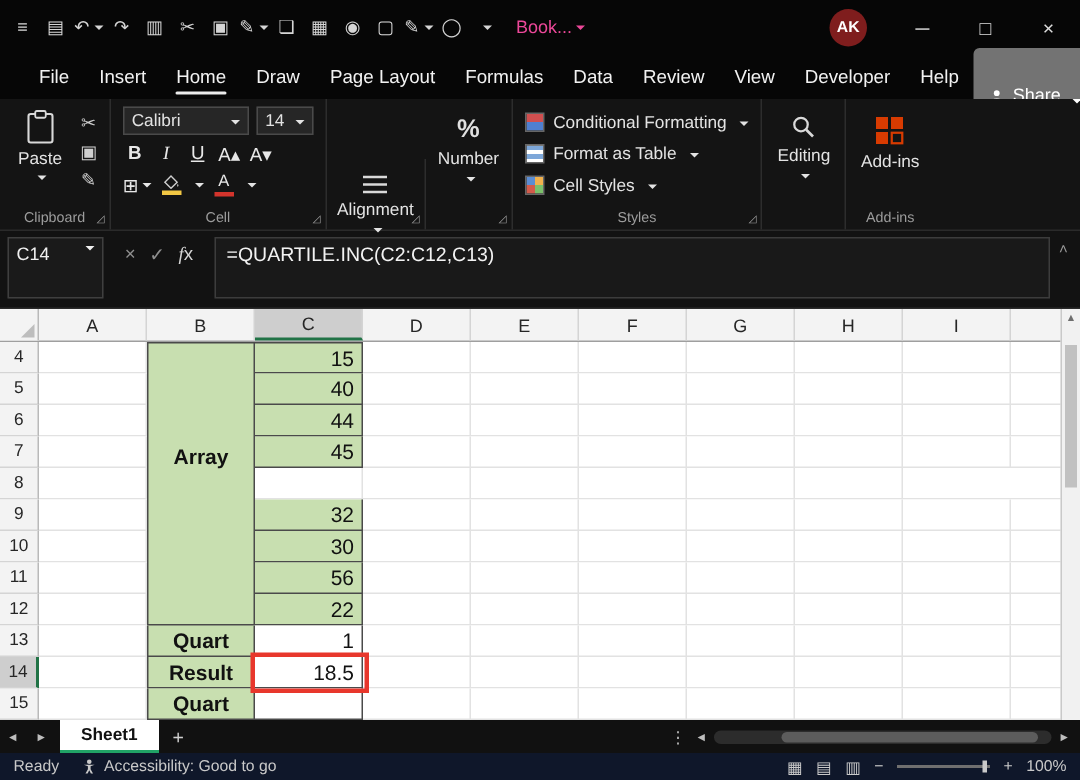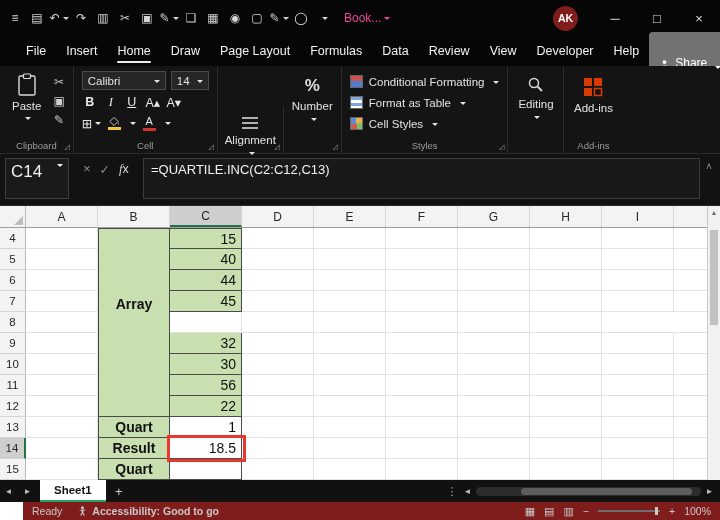--- a/index.html
+++ b/index.html
@@ -44,21 +44,21 @@
   .styles-items { display:flex; flex-direction:column; gap:2px; padding-top:1px; }
   .style-item { display:flex; align-items:center; gap:6px; height:19px; font-size:11.5px; white-space:nowrap; }
   .mini-icon { width:13px; height:13px; border:1px solid #666; flex:none; }
   .mi0 { background:linear-gradient(180deg,#d04f4f 0 50%,#4f7fd0 50% 100%); }
   .mi1 { background:repeating-linear-gradient(180deg,#7da7d9 0 3px,#fff 3px 6px); }
   .mi2 { background:conic-gradient(#f0b14d 0 25%,#7bc06a 25% 50%,#d35b4b 50% 75%,#5b8dd3 75%); }
   .pct { font-size:17px; font-weight:600; color:#e0e0e0; }
 
   
   .formula-bar { height:52px; background:#121212; display:flex; align-items:stretch; padding:4px 2px 6px 2px; border-bottom:1px solid #2a2a2a; flex:none; }
-  .name-box { width:64px; border:1px solid #3f3f3f; background:#1a1a1a; margin-left:3px; display:flex; align-items:flex-start; justify-content:space-between; padding:3px 5px; font-size:17px; color:#efefef; }
+  .name-box { width:64px; border:1px solid #3f3f3f; background:#1a1a1a; margin-left:3px; display:flex; align-items:flex-start; justify-content:space-between; padding:3px 5px; font-size:12px; color:#efefef; }
   .fxicons { width:74px; display:flex; align-items:flex-start; justify-content:center; gap:9px; padding-top:4px; color:#8f8f8f; font-size:12.5px; }
   .fx { color:#d5d5d5; }
   .fx i { font-family:"Liberation Serif",serif; }
   .formula-input { flex:1; border:1px solid #3c3c3c; background:#191919; color:#f2f2f2; font-size:13px; padding:3px 7px; }
   .fb-collapse { width:18px; color:#9a9a9a; display:flex; align-items:flex-start; justify-content:center; padding-top:3px; font-size:10px; }
 
   
   .grid { position:relative; height:274px; background:#fff; overflow:hidden; flex:none; }
   .colheads { display:flex; height:22px; background:#f3f3f3; border-bottom:1px solid #9f9f9f; font-size:12px; color:#262626; }
   .corner { width:26px; border-right:1px solid #b9b9b9; position:relative; background:#f3f3f3; flex:none; }
@@ -88,22 +88,22 @@
   .tab-nav { width:17px; text-align:center; font-size:8px; color:#bdbdbd; }
   .sheet-tab { height:100%; background:#fff; color:#111; display:flex; align-items:center; padding:0 14px; font-size:11.5px; font-weight:bold; border-bottom:2px solid #21a366; margin-left:2px; }
   .add-sheet { width:22px; text-align:center; font-size:13px; color:#cfcfcf; }
   .dots { margin-left:auto; width:16px; text-align:center; color:#bdbdbd; }
   .hscroll { display:flex; align-items:center; gap:3px; width:258px; padding-right:5px; }
   .hs-arrow { font-size:8px; color:#bdbdbd; width:11px; text-align:center; }
   .track { flex:1; height:9px; background:#2c2c2c; border-radius:5px; position:relative; }
   .thumb { position:absolute; left:20%; right:4%; top:1px; bottom:1px; background:#5c5c5c; border-radius:4px; }
 
   
-  .statusbar { height:18px; background:#7f1d1d; display:flex; align-items:center; color:#c9c9c9; font-size:10.5px; padding:0 9px; gap:16px; flex:none;margin-left:23px; }
-  .acc { display:flex; align-items:center; gap:5px;font-weight:bold; }
+  .statusbar { height:18px; background:#0f172a; display:flex; align-items:center; color:#c9c9c9; font-size:10.5px; padding:0 9px; gap:16px; flex:none; }
+  .acc { display:flex; align-items:center; gap:5px; }
   .sb-right { margin-left:auto; display:flex; align-items:center; gap:9px; }
   .view-ic { font-size:11px; color:#c9c9c9; }
   .zoom-track { width:62px; height:2px; background:#6f6f6f; position:relative; }
   .zoom-thumb { position:absolute; right:2px; top:-3px; width:3px; height:8px; background:#c9c9c9; }
 </style>
 </head>
 <body>
 
 <div class="app">
 

